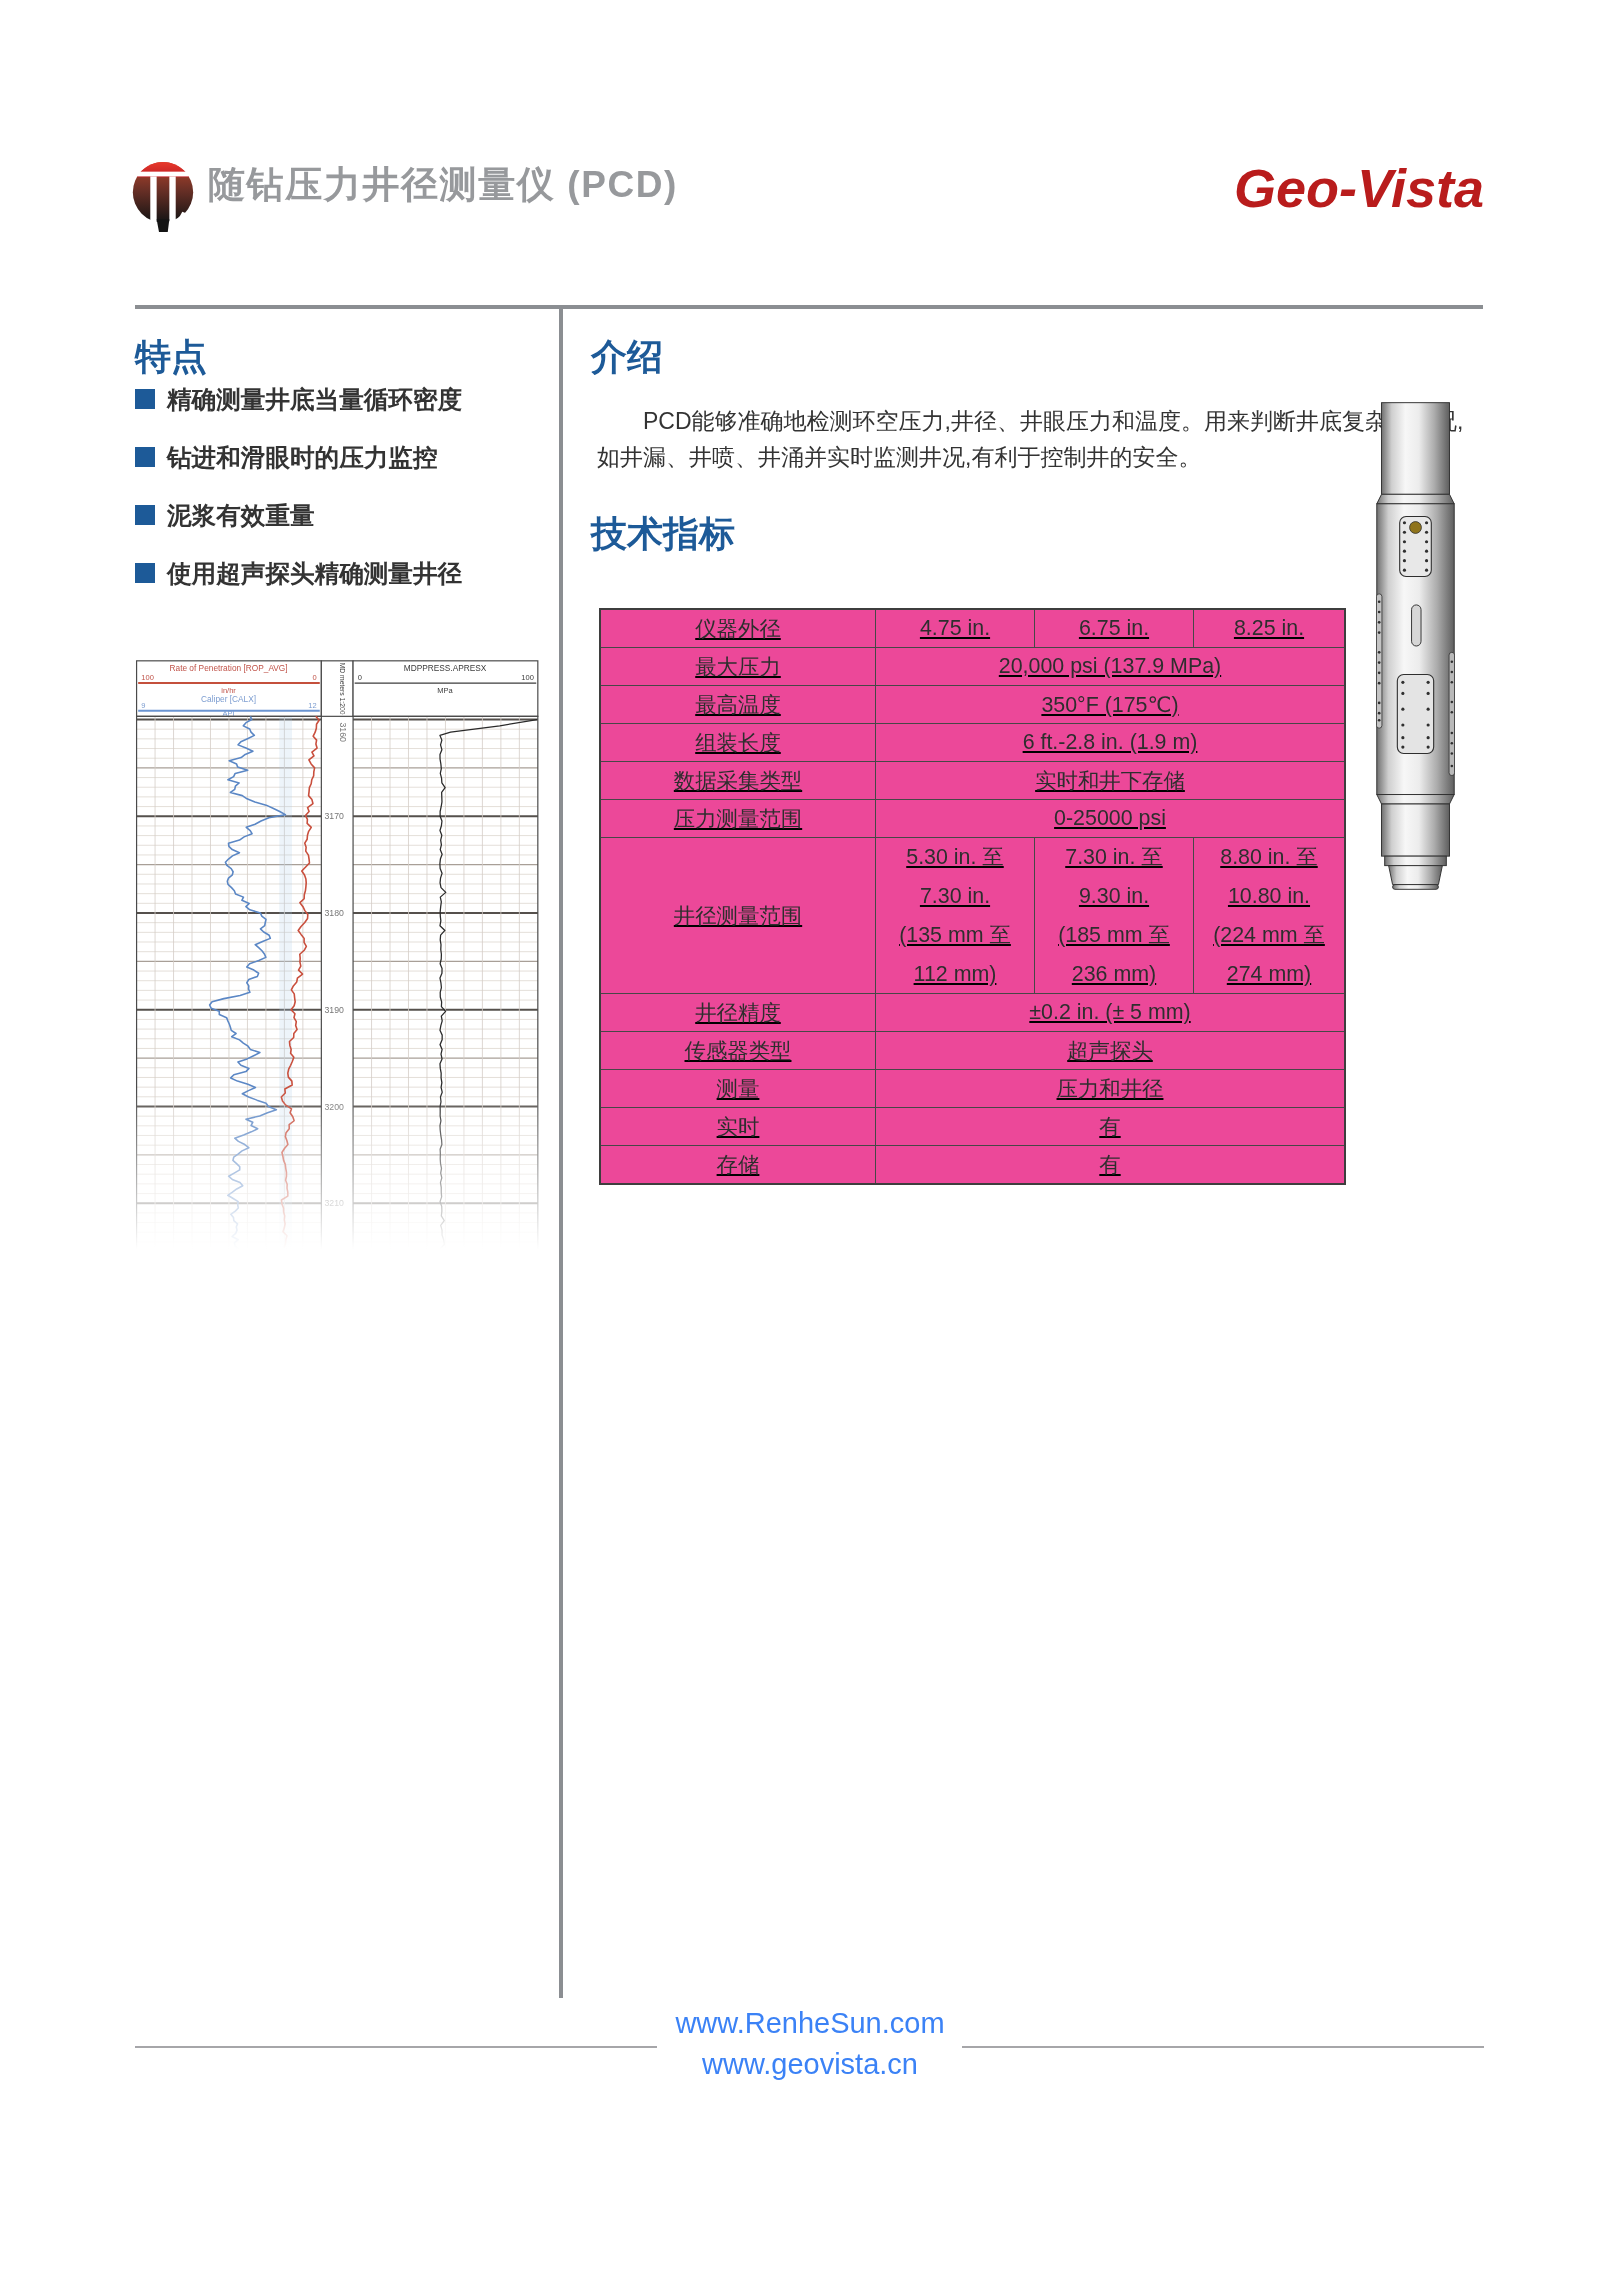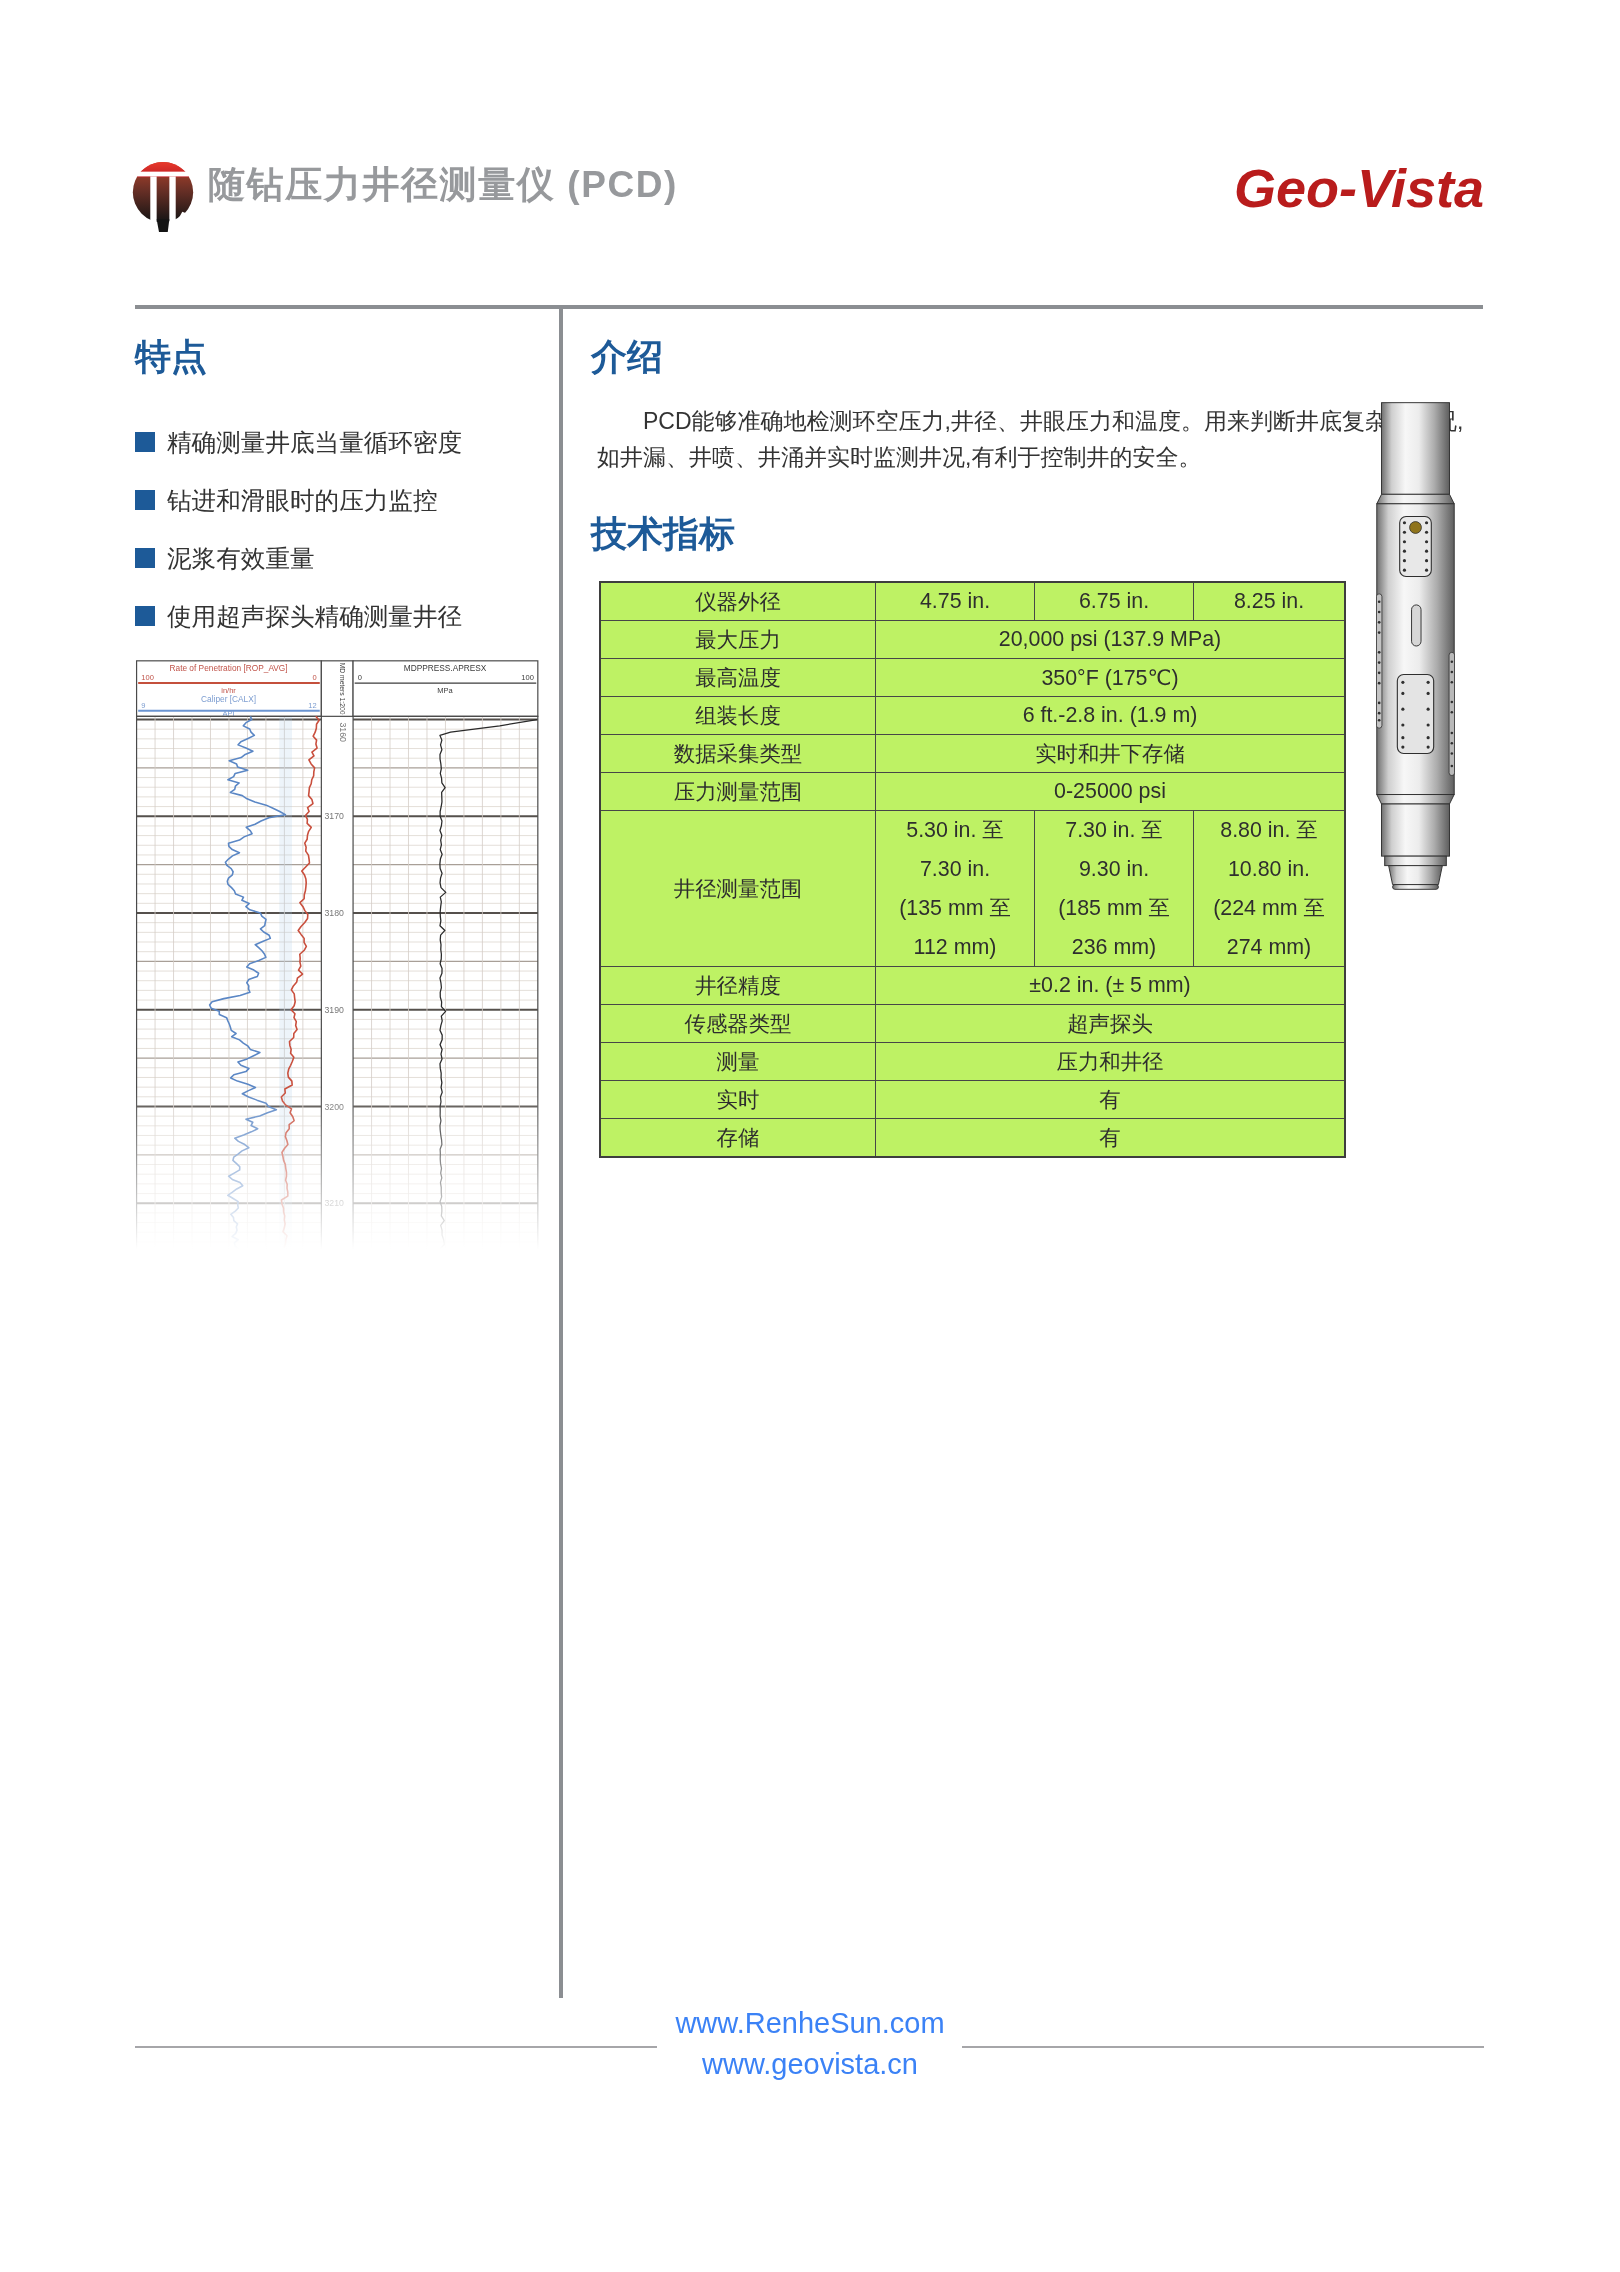--- a/index.html
+++ b/index.html
@@ -12,30 +12,30 @@
   .brand{position:absolute;right:136px;top:157px;font-size:54px;font-weight:bold;font-style:italic;
          color:#b91c1c;letter-spacing:0px;}
   .hrule{position:absolute;left:135px;top:305px;width:1348px;height:4px;background:#8b8e92;}
   .vrule{position:absolute;left:559px;top:309px;width:4px;height:1689px;background:#8b8e92;}
   
   .sec-h{position:absolute;margin:0;font-size:36px;font-weight:bold;color:#1d5a98;}
   #features-h{left:135px;top:333px;}
   #intro-h{left:591px;top:333px;}
   #specs-h{left:591px;top:510px;}
   
-  #features-list{position:absolute;left:135px;top:413px;width:413px;list-style:none;margin:0;padding:0;}
+  #features-list{position:absolute;left:135px;top:370px;width:413px;list-style:none;margin:0;padding:0;font-weight:bold;}
   #features-list li{height:58px;display:flex;align-items:center;font-size:24.6px;color:#333;}
   .bullet-square{width:20px;height:20px;background:#1d5a98;margin-right:12px;flex:none;}
   
   #intro-text{position:absolute;left:597px;top:403px;width:893px;margin:0;font-size:23px;
               color:#333;line-height:36px;}
   #intro-text .pline{display:block;}
   #intro-text .indent{text-indent:2em;}
   
-  #spec-table{position:absolute;left:599px;top:581px;border:2.4px solid #3e3e3e;background:#bef264;}
+  #spec-table{position:absolute;left:599px;top:608px;border:2.4px solid #3e3e3e;background:#ec4899;text-decoration:underline;}
   .trow{display:grid;grid-template-columns:274px 159px 159px 151px;}
   .trow + .trow{border-top:1.6px solid #474747;}
   .tcell{display:flex;flex-direction:column;justify-content:center;align-items:center;text-align:center;
          font-size:21.4px;color:#2e2e2e;height:37px;}
   .trow.tall .tcell{height:155px;}
   .tcell + .tcell{border-left:1.6px solid #474747;}
   .span3{grid-column:2/5;}
   .tvalue div{line-height:39px;}
   
   #logchart{position:absolute;left:135px;top:659px;}

